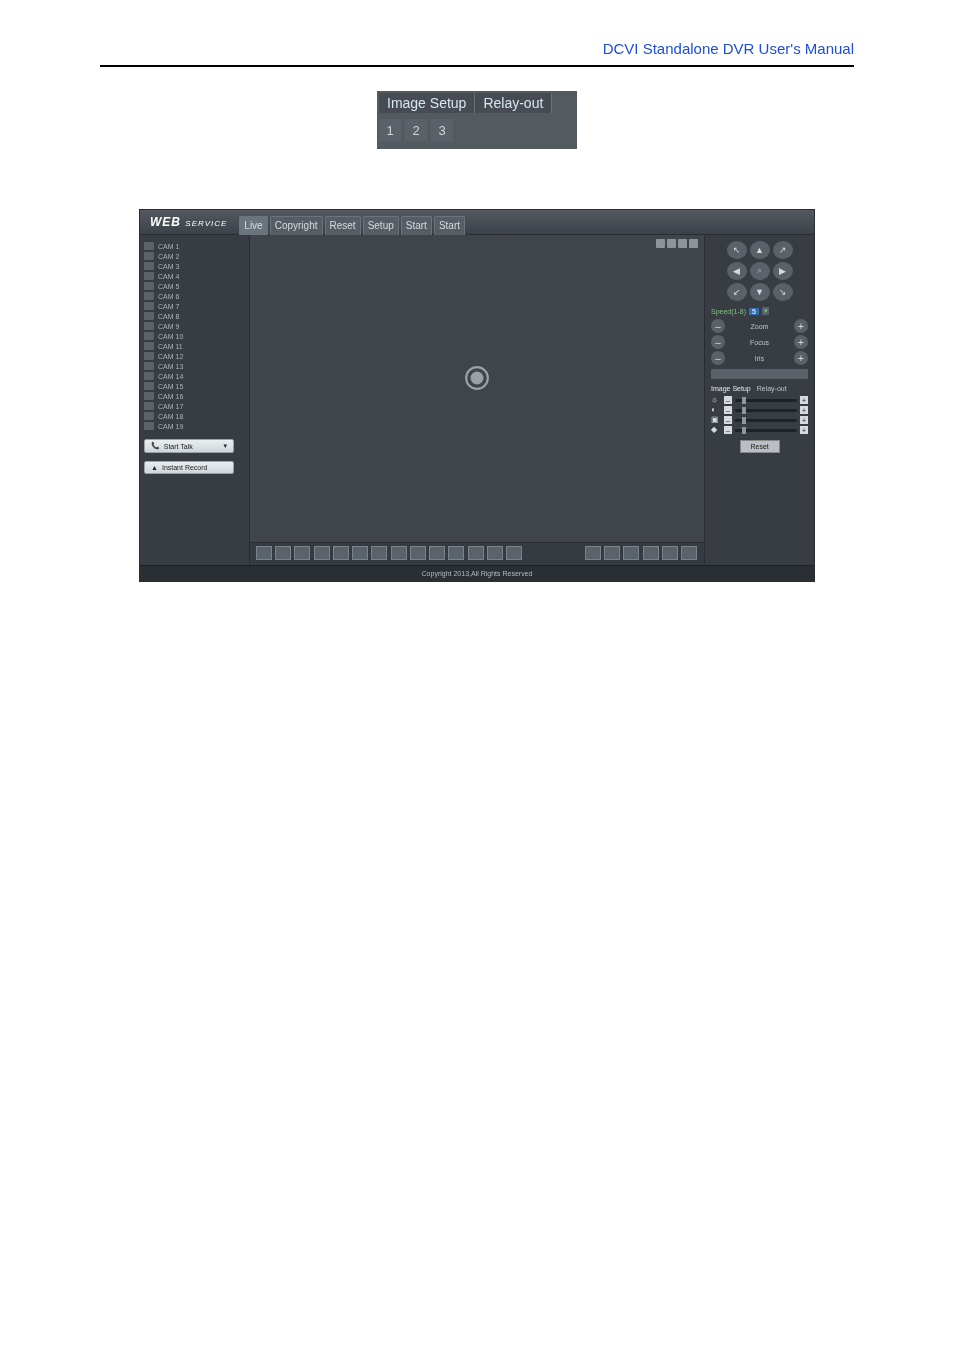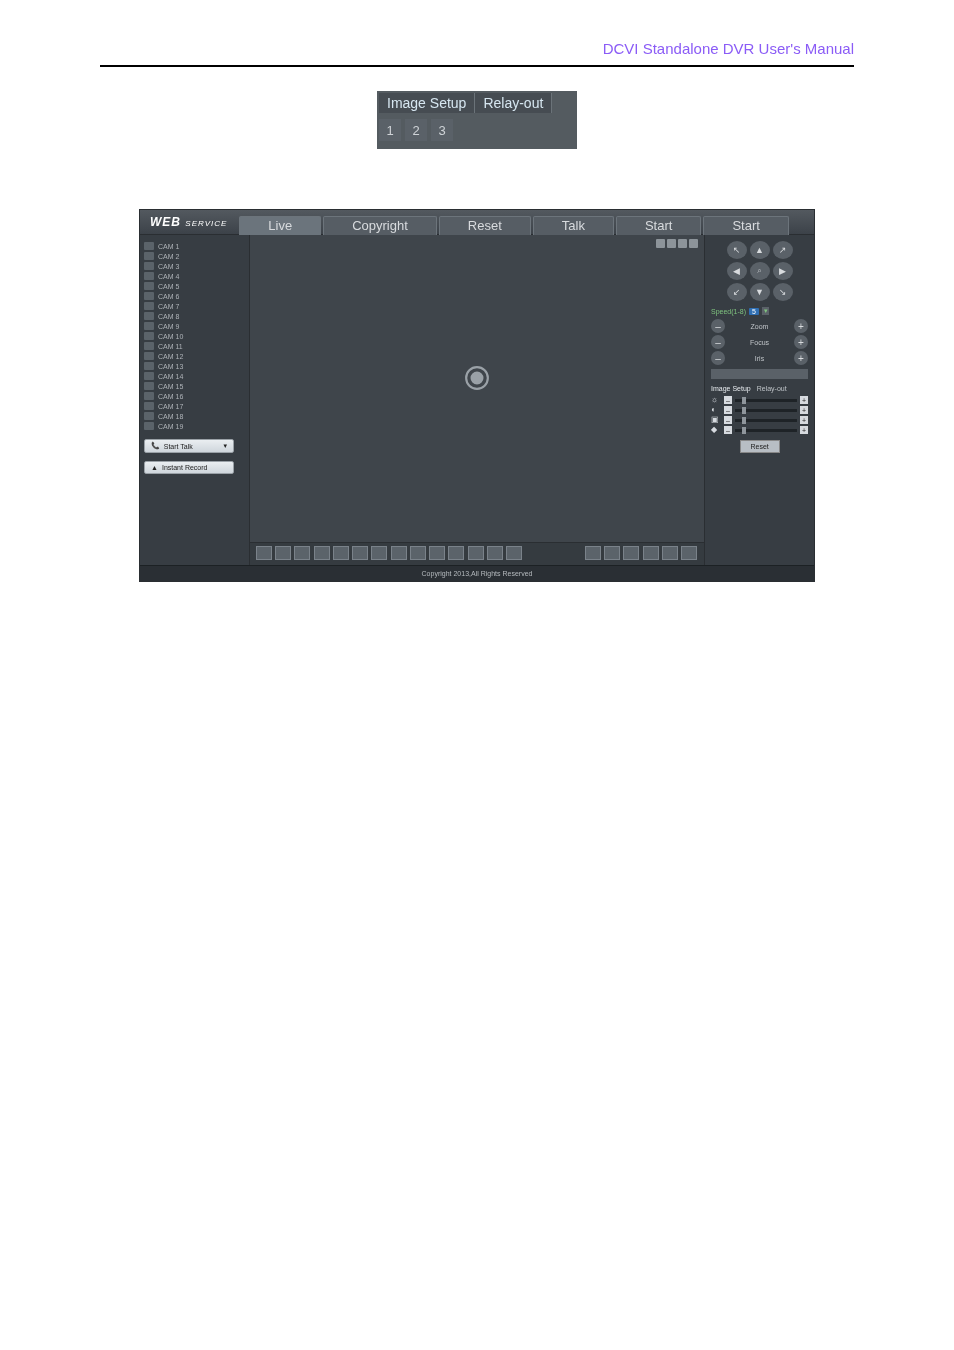--- a/index.html
+++ b/index.html
@@ -10,21 +10,21 @@
     width: 954px;
   }
   .page {
     width: 954px;
     padding: 40px 100px 60px 100px;
     box-sizing: border-box;
   }
   .hdr-right {
     text-align: right;
     font-size: 15px;
-    color: #8b5cf6;
+    color: #1d4ed8;
     margin-bottom: 8px;
   }
   .hdr-rule {
     border: 0;
     border-top: 2px solid #000;
     margin: 0 0 24px 0;
   }
   .mini-img {
     display: block;
     margin: 0 auto 60px auto;
@@ -87,23 +87,23 @@
     font-weight: bold;
     font-style: italic;
     font-size: 12px;
     padding: 0 12px 0 10px;
     letter-spacing: 1px;
   }
   .logo small { font-size: 8px; font-weight: normal; font-style: italic; }
   .nav-tab {
     background: #565d64;
     color: #d8dbde;
-    font-size: 13px;
+    font-size: 10px;
     height: 18px;
-    padding: 0 28px;
+    padding: 0 4px;
     margin-top: 6px;
     margin-right: 2px;
     display: inline-flex;
     align-items: center;
     border-radius: 2px 2px 0 0;
     border: 1px solid #6c747b;
     border-bottom: none;
   }
   .nav-tab.active {
     background: #6b747c;
@@ -345,21 +345,21 @@
 
   <div class="webui">
     <div class="web-top">
       <span class="logo">
         <span>WEB</span>
         <small>SERVICE</small>
       </span>
       <span class="nav-tab active">Live</span>
       <span class="nav-tab">Copyright</span>
       <span class="nav-tab">Reset</span>
-      <span class="nav-tab">Talk</span>
+      <span class="nav-tab">Setup</span>
       <span class="nav-tab">Start</span>
       <span class="nav-tab">Start</span>
     </div>
 
     <div class="webui-body">
 
       <div class="left-col">
         <div id="cam-host">
             <div class="cam-row">
               <span class="cam-ic"></span>

